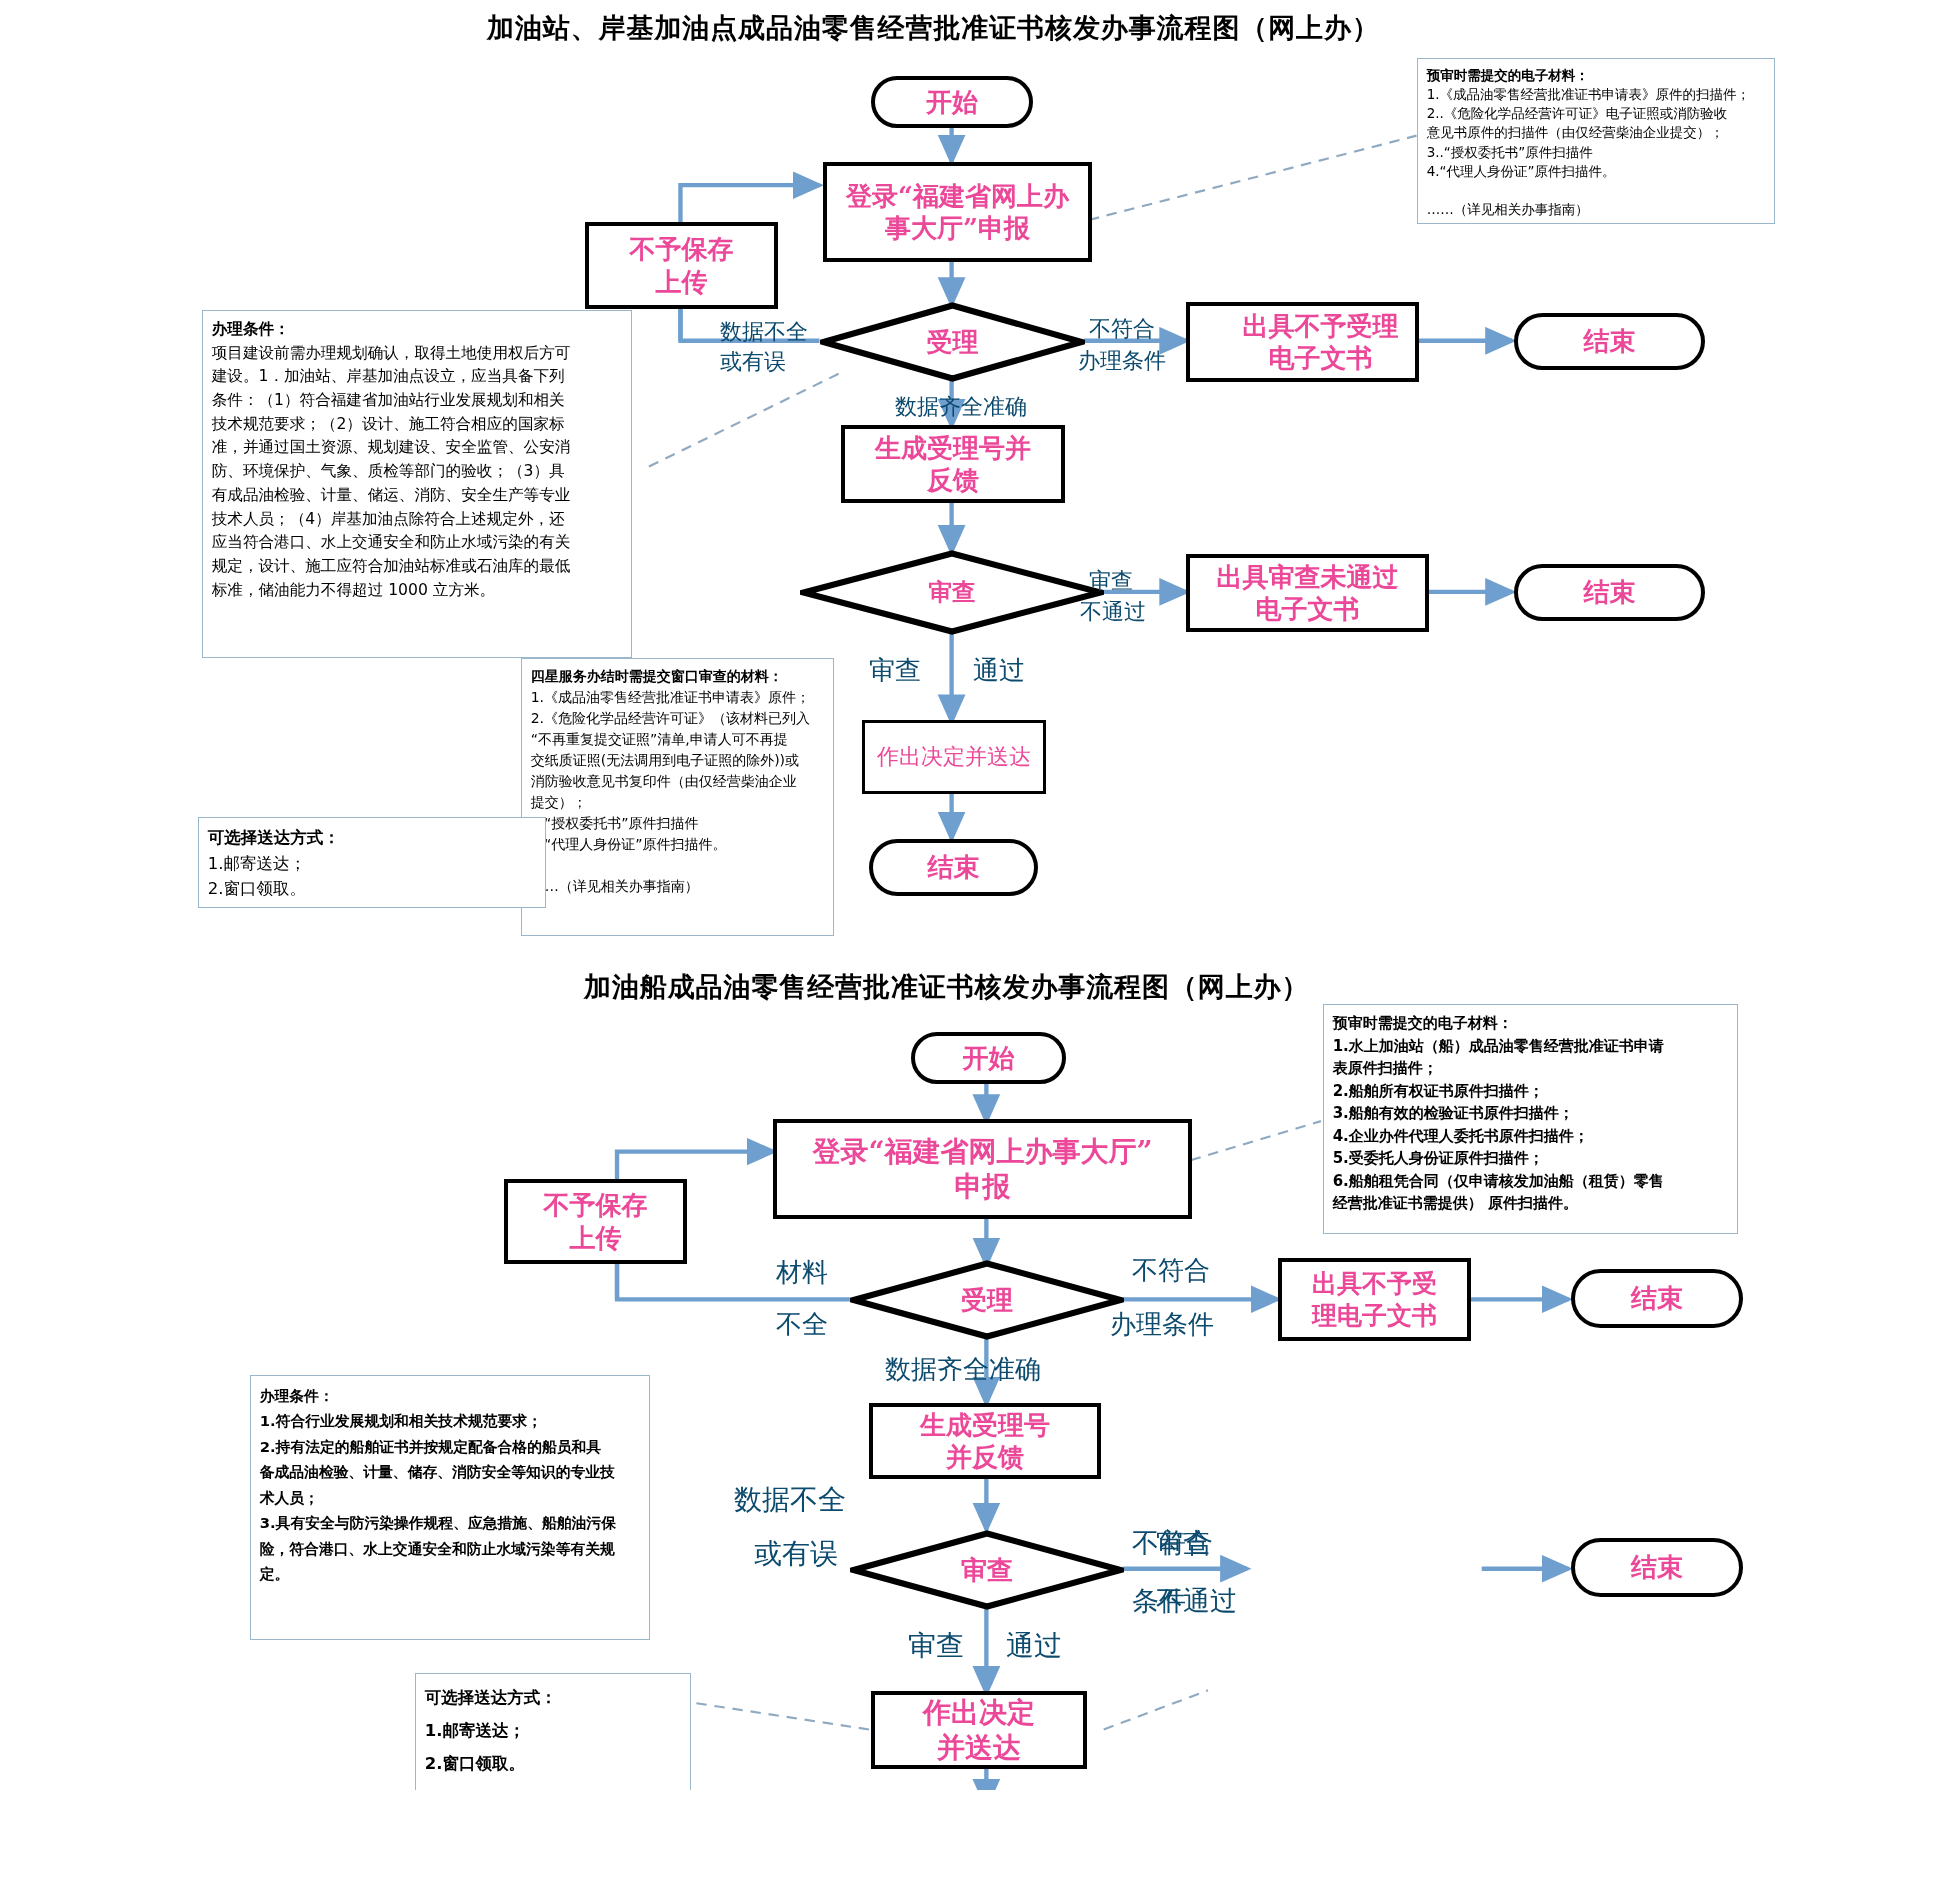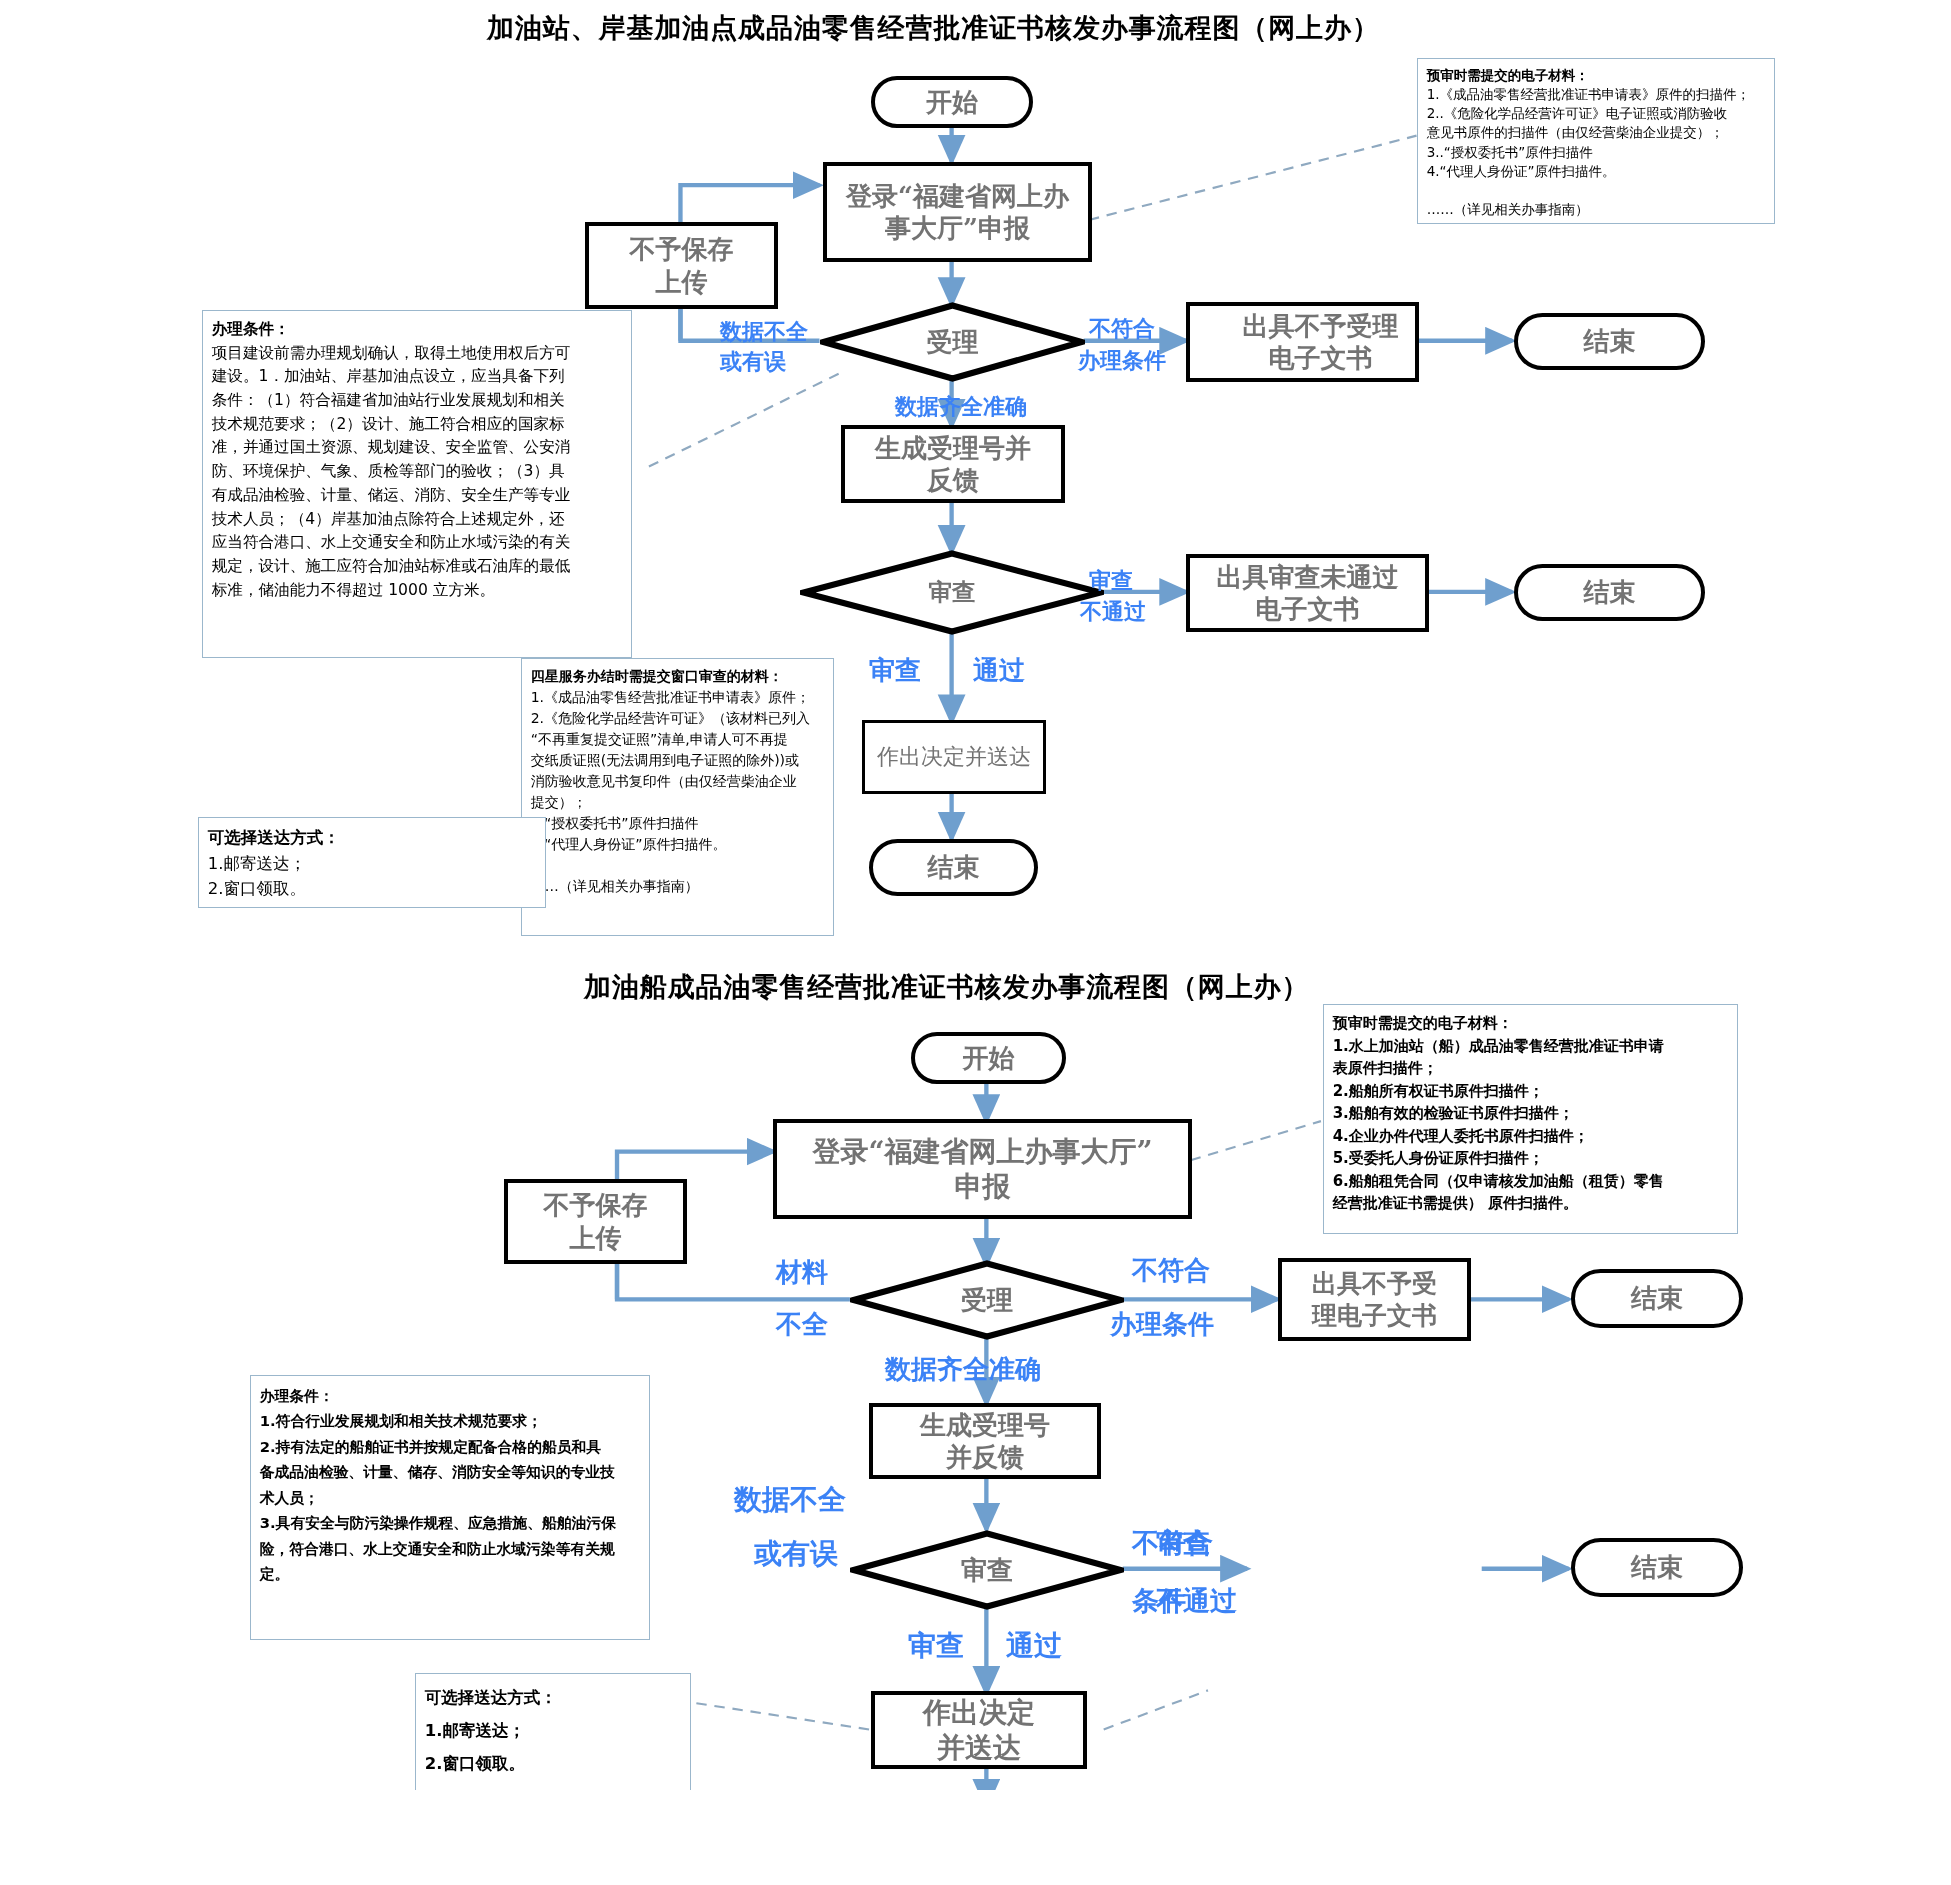--- a/index.html
+++ b/index.html
@@ -7,30 +7,30 @@
        font-family:"DejaVu Sans","Liberation Sans",sans-serif;color:#000;}
   .canvas{position:absolute;left:0;top:0;width:1951px;height:1790px;overflow:hidden;}
   svg.wires{position:absolute;left:0;top:0;width:1951px;height:1886px;pointer-events:none;}
 
   .title{position:absolute;font-weight:bold;color:#000;white-space:nowrap;
          font-family:"DejaVu Serif","Liberation Serif",serif;}
 
   
   .node{position:absolute;box-sizing:border-box;display:flex;align-items:center;
         justify-content:center;text-align:center;background:#fff;
-        font-family:"DejaVu Serif","Liberation Serif",serif;color:#737373;line-height:1.25;}
+        font-family:"DejaVu Serif","Liberation Serif",serif;color:#ec4899;line-height:1.25;}
   .proc{border:4.3px solid #000;}
   .proc-thin{border:3.5px solid #000;}
   .term{border:4.3px solid #000;border-radius:40px/40px;}
   .diamond{border:none;background:transparent;}
   .diamond .dshape{position:absolute;left:0;top:0;width:100%;height:100%;}
   .diamond .dlabel{position:relative;z-index:2;}
 
   
-  .elabel{position:absolute;font-weight:bold;color:#3b82f6;text-align:center;
+  .elabel{position:absolute;font-weight:normal;color:#0c4a6e;text-align:center;
           font-family:"DejaVu Serif","Liberation Serif",serif;line-height:1.25;
           white-space:nowrap;}
 
   
   .note{position:absolute;box-sizing:border-box;border:1.3px solid #9bb7cc;
         background:#fff;color:#000;padding:7px 8.7px;
         font-family:"DejaVu Sans","Liberation Sans",sans-serif;}
   .note p{margin:0;padding:0;}
   .note .hd{font-weight:bold;}
   .note.bold p{font-weight:bold;}

